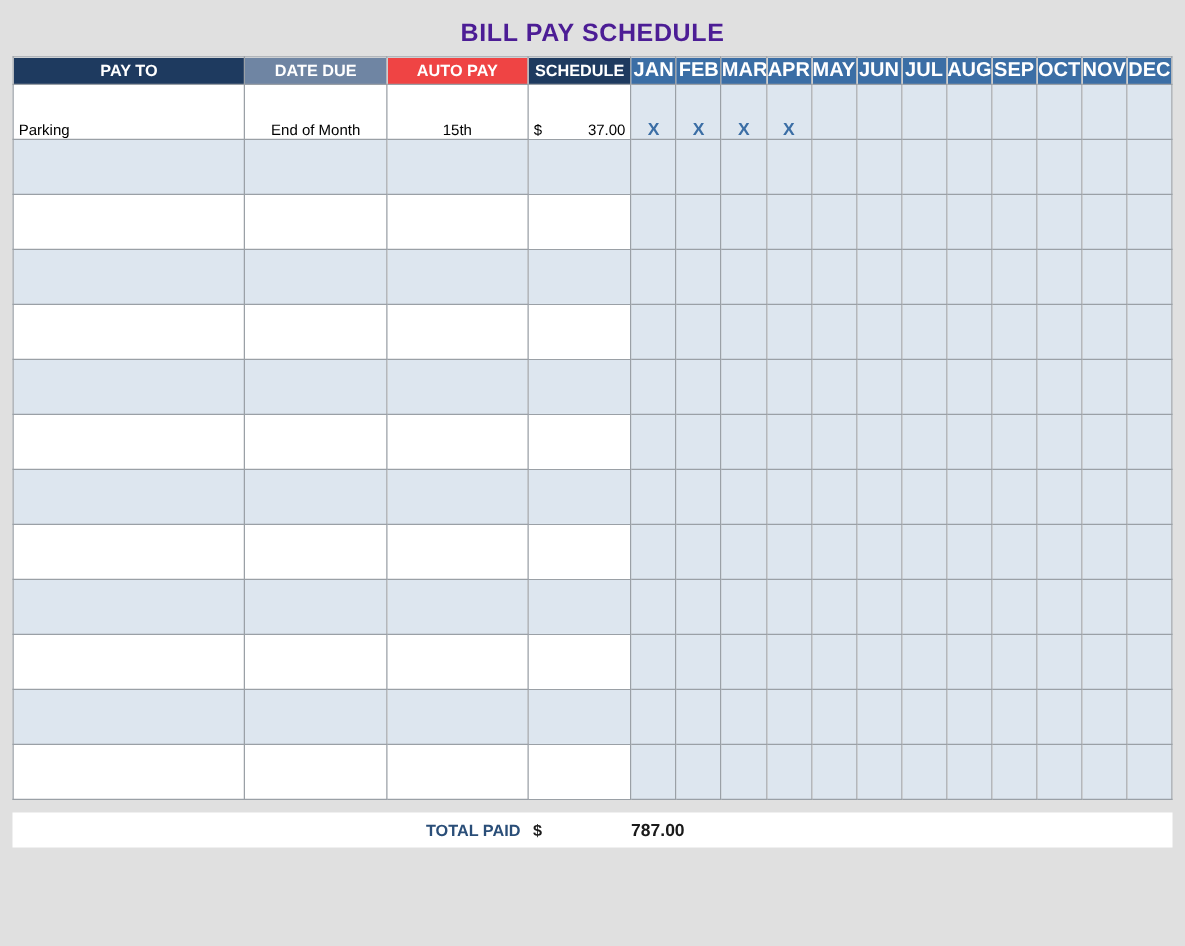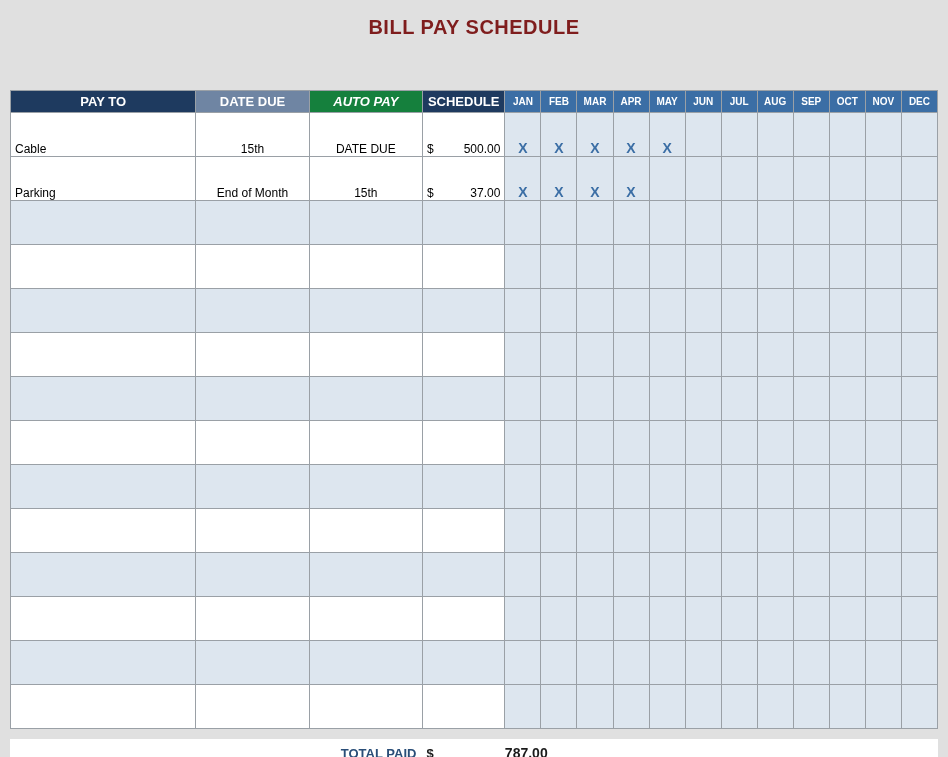--- a/index.html
+++ b/index.html
@@ -10,47 +10,46 @@
     font-family: Arial, sans-serif;
     font-size: 12px;
     color: #000;
   }
   .title {
     text-align: center;
     font-weight: bold;
     font-size: 20px;
     letter-spacing: 0.5px;
     padding: 6px 0 6px 0;
-    color: #7f1d1d;
+    color: #4c1d95;
   }
   table {
     border-collapse: collapse;
     width: 100%;
     table-layout: fixed;
     background: #fff;
-    margin-top: 45px;
   }
   th, td {
     border: 1px solid #9aa0a6;
     padding: 0;
     height: 22px;
     overflow: hidden;
     white-space: nowrap;
   }
   th {
     background: #1e3a5f;
     color: #fff;
     font-weight: bold;
     font-size: 13px;
     text-align: center;
     vertical-align: middle;
   }
   th.alt1 { background: #6f85a3; }
-  th.alt2 { background: #15803d; font-style: italic; }
-  th.month { background: #3b6ea5; font-size: 10px; }
+  th.alt2 { background: #ef4444; }
+  th.month { background: #3b6ea5; font-size: 16px; }
   col.payto   { width: 180px; }
   col.datedue { width: 110px; }
   col.autopay { width: 110px; }
   col.payment { width: 80px; }
   col.month   { width: 35px; }
 
   tr.data-row td { background: #fff; vertical-align: bottom; }
   tr.data-row.shade td { background: #dde6ef; }
 
   td.payto   { text-align: left; padding-left: 4px; font-size: 12px; }
@@ -152,38 +151,20 @@
       <th class="month">JUL</th>
       <th class="month">AUG</th>
       <th class="month">SEP</th>
       <th class="month">OCT</th>
       <th class="month">NOV</th>
       <th class="month">DEC</th>
     </tr>
   </thead>
   <tbody id="rows-body">
       <tr class="data-row tall">
-        <td class="payto">Cable</td>
-        <td class="datedue">15th</td>
-        <td class="autopay">DATE DUE</td>
-        <td class="payment"><span class="dollar">$</span><span>500.00</span></td>
-        <td class="month">X</td>
-        <td class="month">X</td>
-        <td class="month">X</td>
-        <td class="month">X</td>
-        <td class="month">X</td>
-        <td class="month"></td>
-        <td class="month"></td>
-        <td class="month"></td>
-        <td class="month"></td>
-        <td class="month"></td>
-        <td class="month"></td>
-        <td class="month"></td>
-      </tr>
-      <tr class="data-row tall">
         <td class="payto">Parking</td>
         <td class="datedue">End of Month</td>
         <td class="autopay">15th</td>
         <td class="payment"><span class="dollar">$</span><span>37.00</span></td>
         <td class="month">X</td>
         <td class="month">X</td>
         <td class="month">X</td>
         <td class="month">X</td>
         <td class="month"></td>
         <td class="month"></td>

